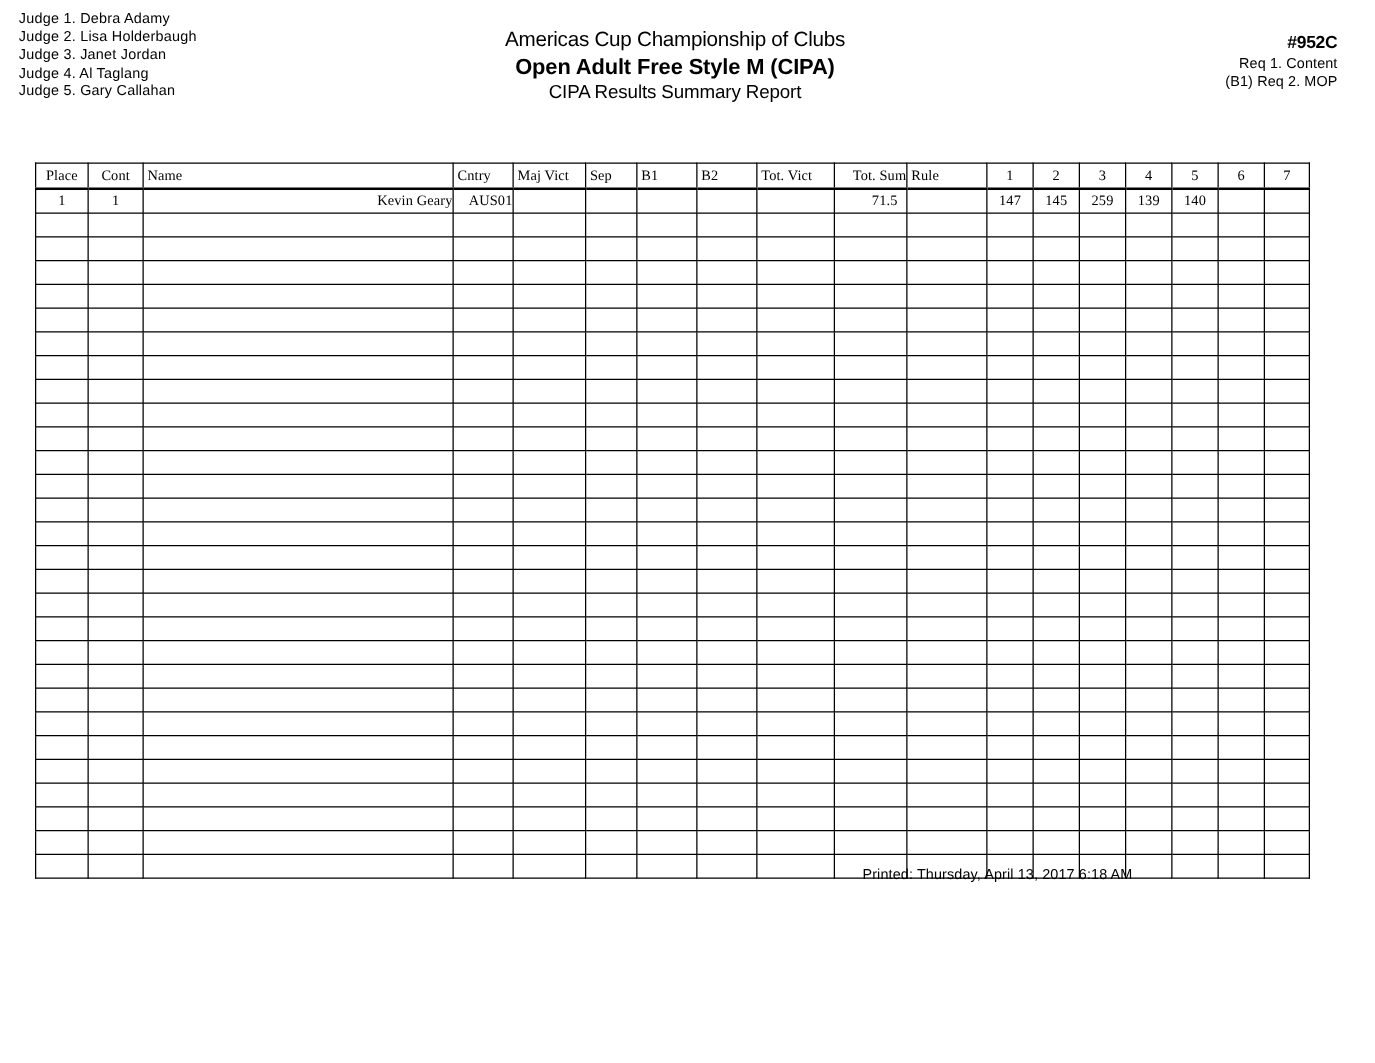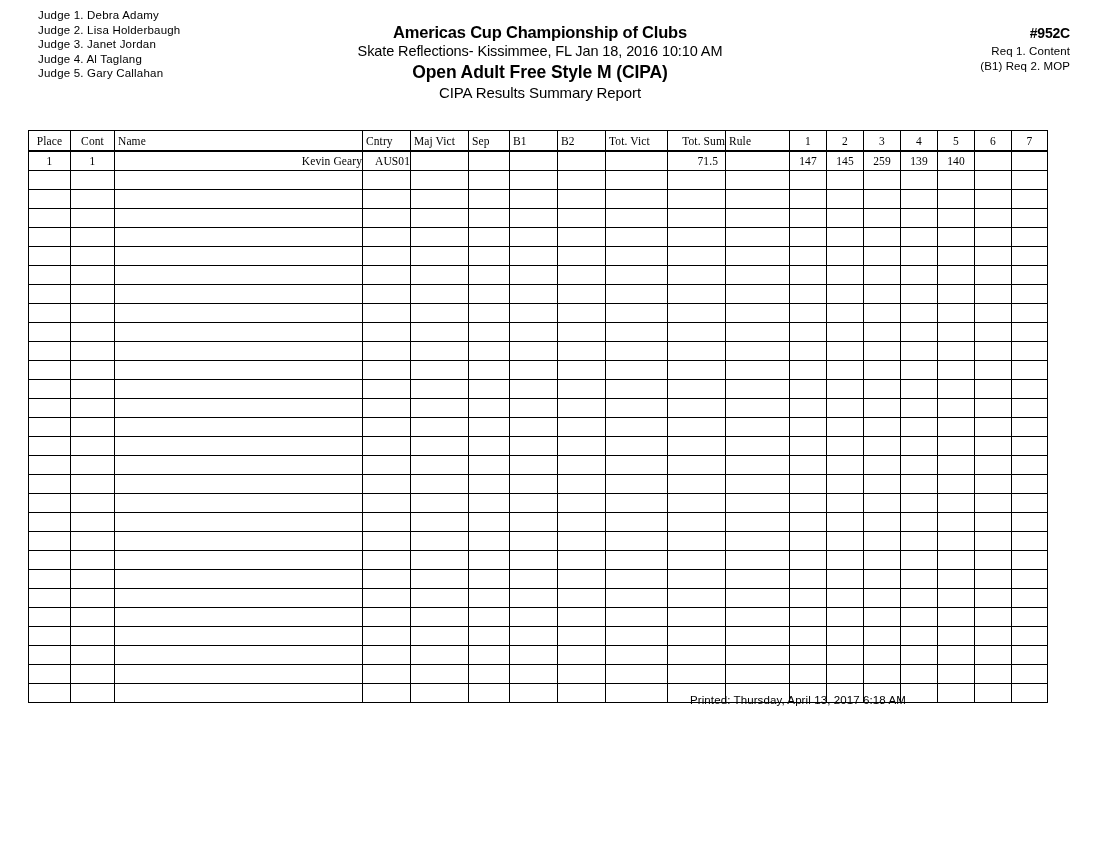--- a/index.html
+++ b/index.html
@@ -13,42 +13,42 @@
     height: 850px;
     position: relative;
     font-family: "Liberation Sans", sans-serif;
     color: #000000;
     overflow: hidden;
   }
 
   
   #judges-panel {
     position: absolute;
-    left: 38px;
+    left: 15px;
     top: 8px;
     width: 240px;
   }
   .judge-line {
     font-size: 11.5px;
     line-height: 14.6px;
     white-space: nowrap;
     letter-spacing: 0.2px;
   }
 
   
   #title-block {
     position: absolute;
     left: 270px;
     top: 22px;
     width: 540px;
     text-align: center;
   }
   #event-title {
     font-size: 16.5px;
-    font-weight: bold;
+    font-weight: normal;
     line-height: 20px;
     letter-spacing: -0.2px;
     text-align: center;
   }
   #venue-line {
     font-size: 14.5px;
     line-height: 19px;
     letter-spacing: -0.1px;
   }
   #category-title {
@@ -150,21 +150,20 @@
 <div id="judges-panel">
   <div class="judge-line">Judge 1. Debra Adamy</div>
   <div class="judge-line">Judge 2. Lisa Holderbaugh</div>
   <div class="judge-line">Judge 3. Janet Jordan</div>
   <div class="judge-line">Judge 4. Al Taglang</div>
   <div class="judge-line">Judge 5. Gary Callahan</div>
 </div>
 
 <div id="title-block">
   <div id="event-title">Americas Cup Championship of Clubs</div>
-  <div id="venue-line">Skate Reflections- Kissimmee, FL Jan 18, 2016  10:10 AM</div>
   <div id="category-title">Open Adult Free Style M (CIPA)</div>
   <div id="report-subtitle">CIPA Results Summary Report</div>
 </div>
 
 <div id="event-meta">
   <div id="event-number">#952C</div>
   <div class="req-line">Req 1. Content</div>
   <div class="req-line">(B1) Req 2. MOP</div>
 </div>
 

